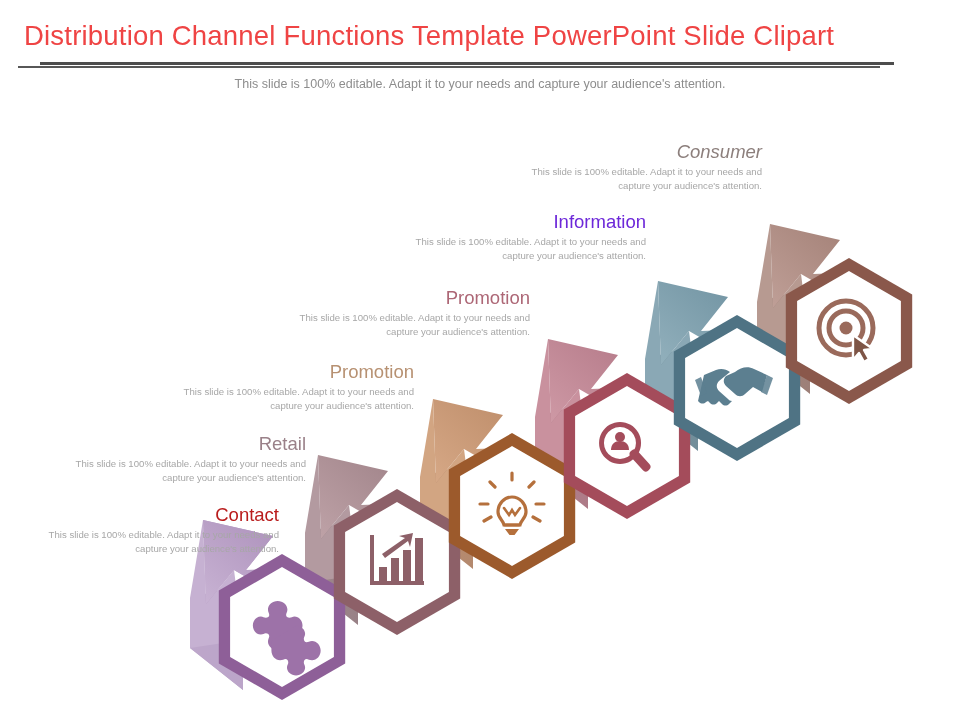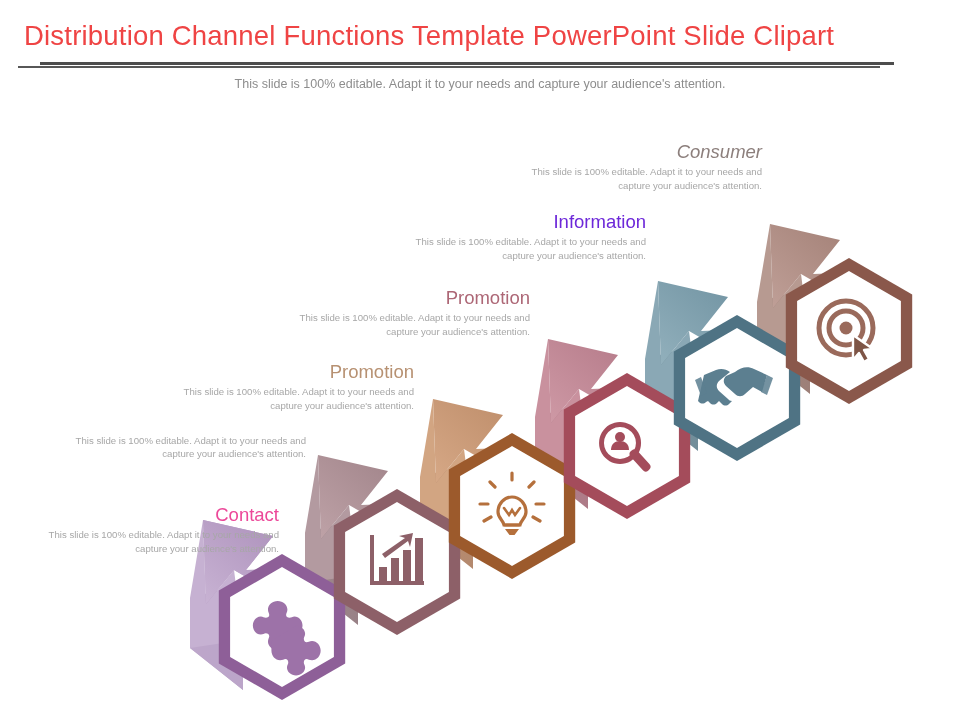--- a/index.html
+++ b/index.html
@@ -261,25 +261,26 @@
       <g>
         <circle cx="-3" cy="-3" r="27" fill="none" stroke="#9a6a5b" stroke-width="5"></circle>
         <circle cx="-3" cy="-3" r="17" fill="none" stroke="#9a6a5b" stroke-width="5"></circle>
         <circle cx="-3" cy="-3" r="6.5" fill="#9a6a5b"></circle>
         <path d="M4,4 L4,29 L10,22 L15,31 L20,28 L15,19 L24,18 Z" fill="#7e5546" stroke="#ffffff" stroke-width="2.4" stroke-linejoin="round"></path>
       </g>
     </g>
   </svg>
 
   <div class="step-text" style="left:29px; top:505px;">
-    <div class="step-label" style="color:#ec4899;text-align:right;">Contact</div>
+    <div class="step-label" style="color:#b91c1c;text-align:right;">Contact</div>
     <div class="step-desc">This slide is 100% editable. Adapt it to your needs and capture your audience's attention.</div>
   </div>
 
   <div class="step-text" style="left:56px; top:434px;">
+    <div class="step-label" style="color:#9a8189;">Retail</div>
     <div class="step-desc">This slide is 100% editable. Adapt it to your needs and capture your audience's attention.</div>
   </div>
 
   <div class="step-text" style="left:164px; top:362px;">
     <div class="step-label" style="color:#b79172;">Promotion</div>
     <div class="step-desc">This slide is 100% editable. Adapt it to your needs and capture your audience's attention.</div>
   </div>
 
   <div class="step-text" style="left:280px; top:288px;">
     <div class="step-label" style="color:#ad6776;">Promotion</div>

